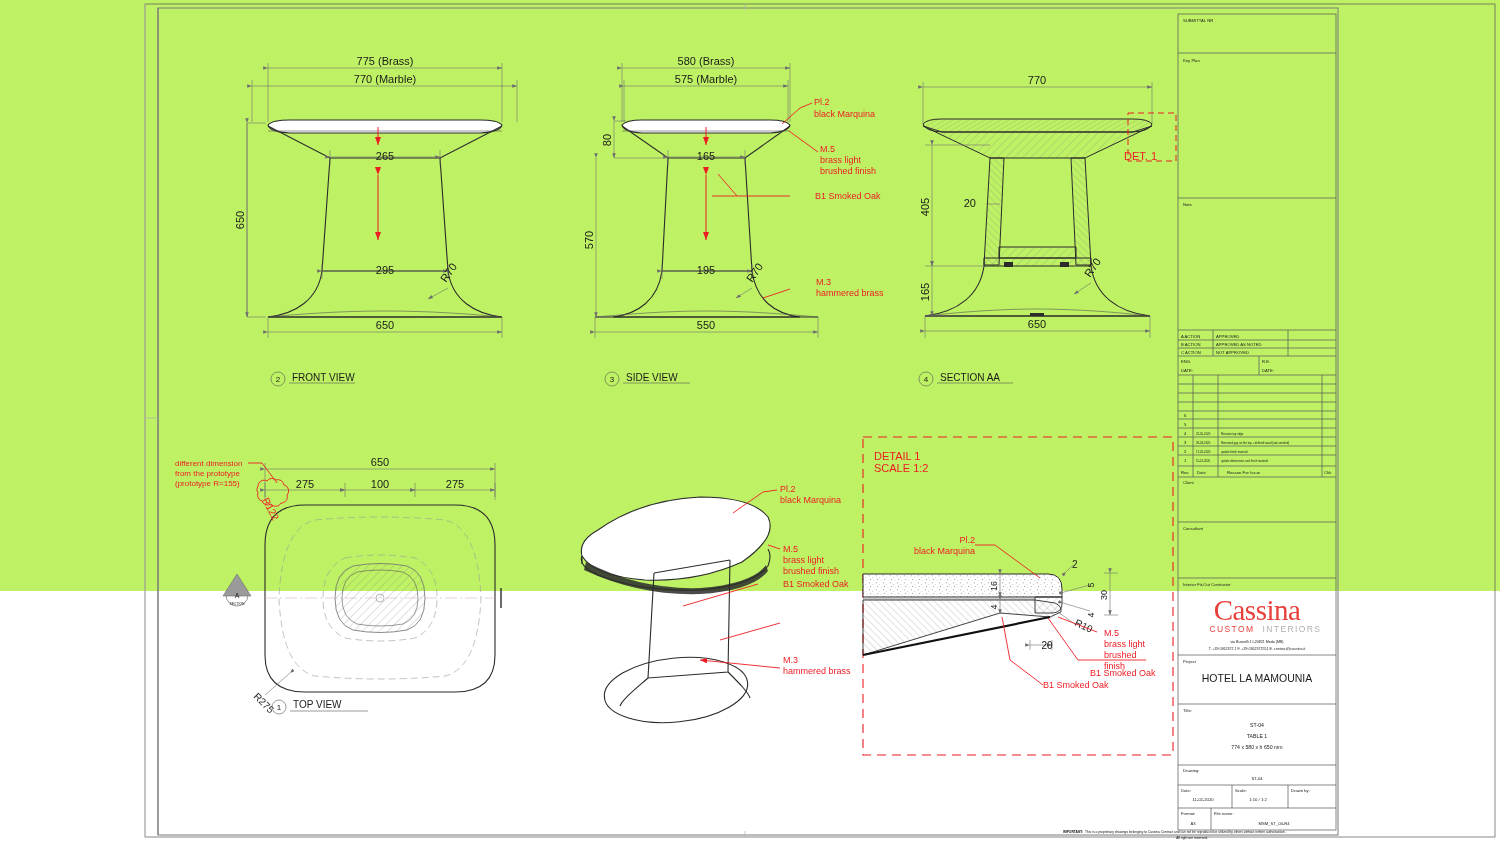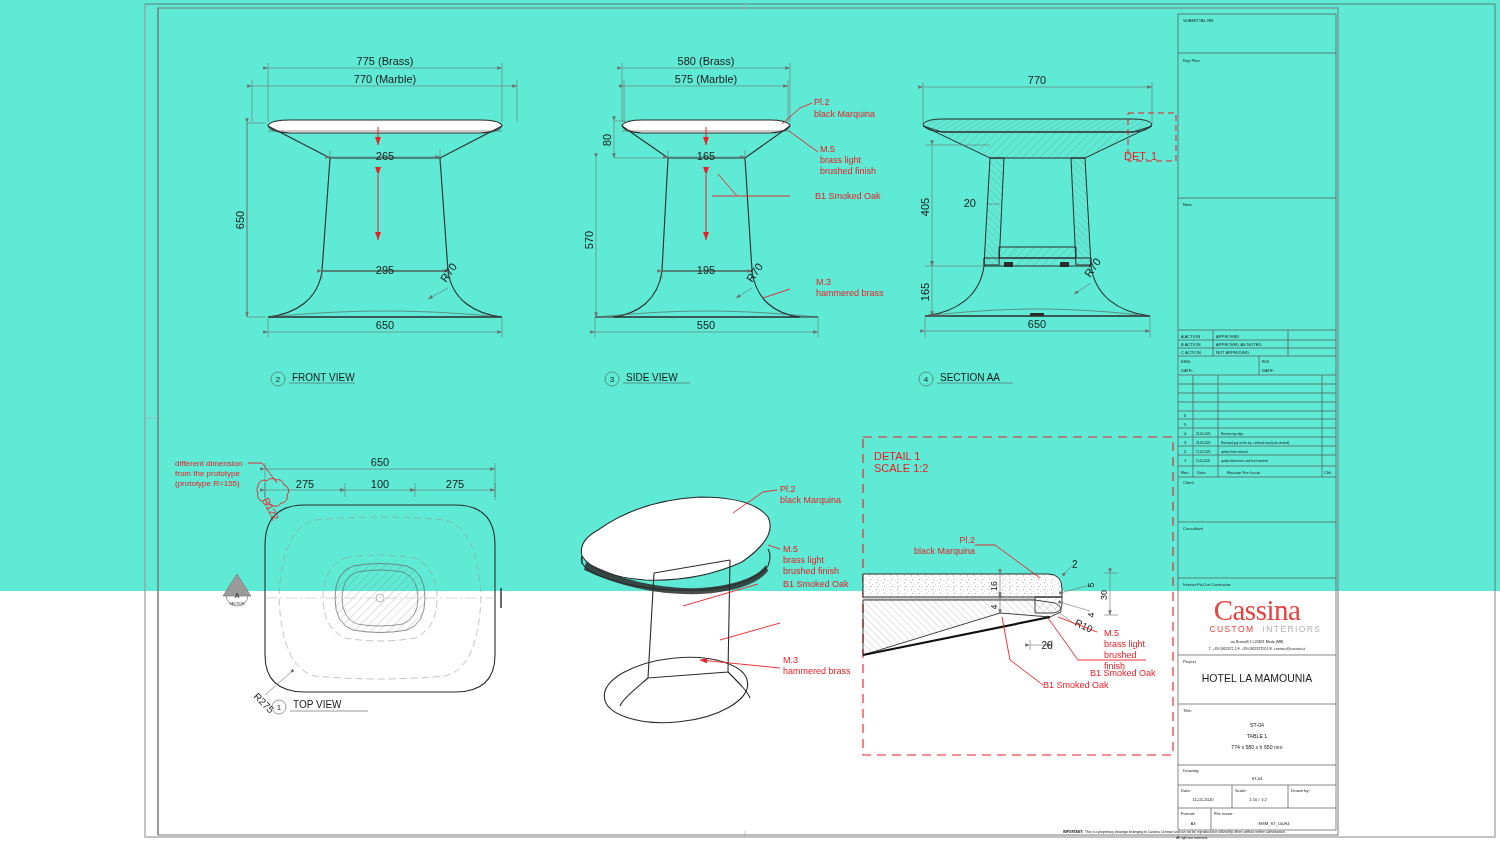--- a/index.html
+++ b/index.html
@@ -1,18 +1,18 @@
 <!DOCTYPE html>
 <html><head>
 <meta charset="utf-8">
 <style>
   html,body{margin:0;padding:0;background:#ffffff;}
   body{width:1500px;height:843px;overflow:hidden;
        font-family:"Liberation Sans",sans-serif;color:#1a1a1a;}
-  #sheet{position:relative;width:1500px;height:591px;background:#5eead4;}
+  #sheet{position:relative;width:1500px;height:591px;background:#bef264;}
   svg{display:block;}
   .txt{font-family:"Liberation Sans",sans-serif;fill:#1a1a1a;}
   .red{fill:#ed1c24;}
   .redline{stroke:#ed1c24;fill:none;}
   .thin{stroke:#555;fill:none;stroke-width:.6;}
   .obj{stroke:#2b2b2b;fill:none;stroke-width:1.1;}
   .objf{stroke:#2b2b2b;fill:#fff;stroke-width:1.1;}
   .dim{stroke:#6e6e6e;fill:none;stroke-width:.6;}
   .dash{stroke:#9a9a9a;fill:none;stroke-width:.6;stroke-dasharray:7 4;}
   .center{stroke:#c9a9a9;fill:none;stroke-width:.5;stroke-dasharray:12 3 2 3;}

